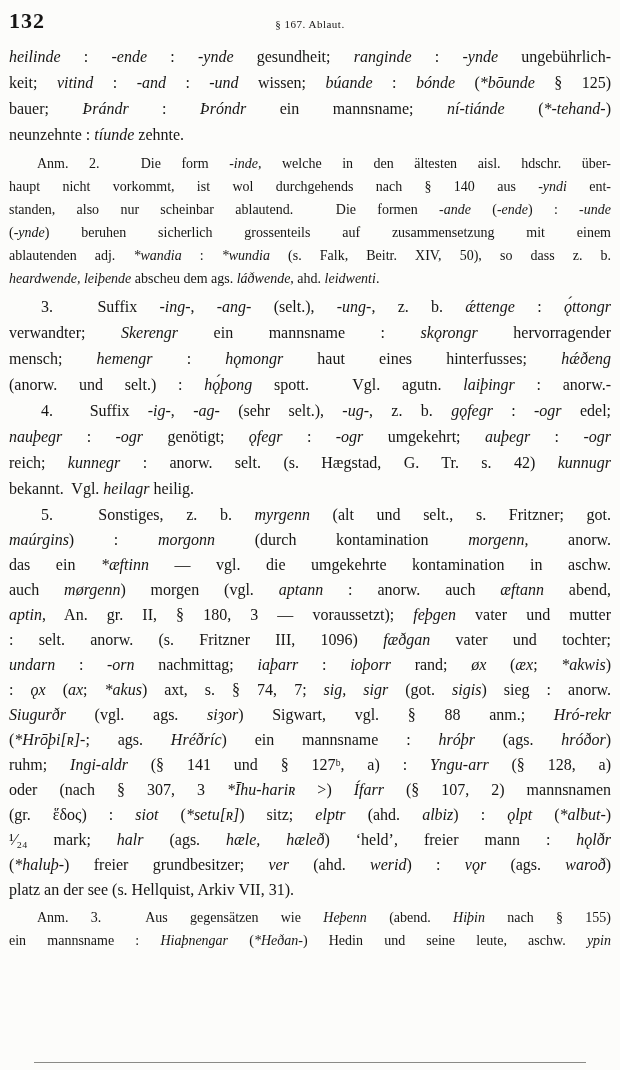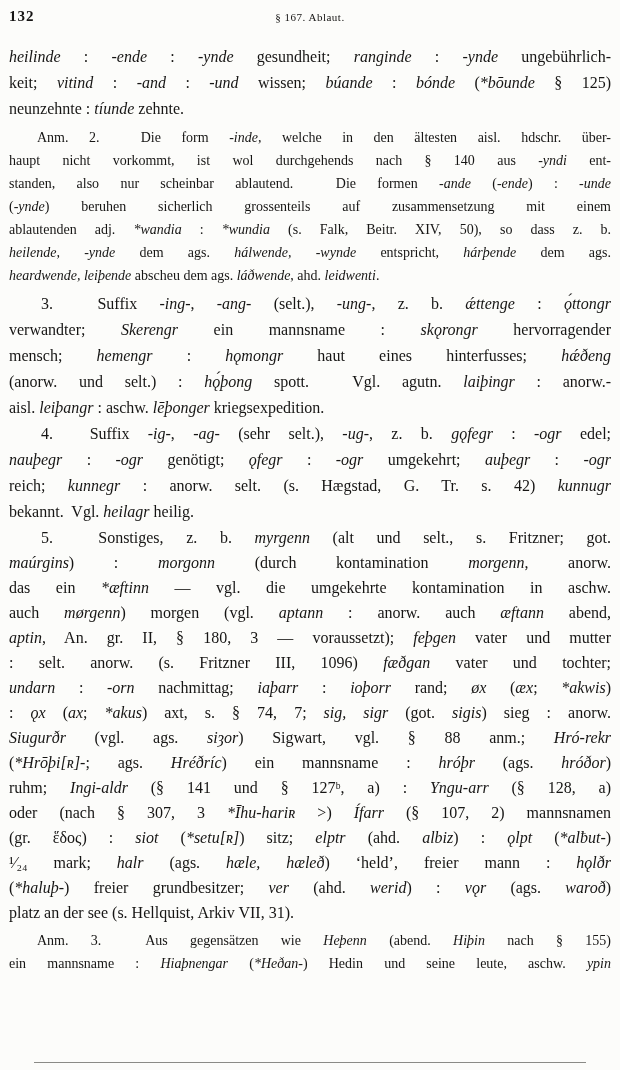--- a/index.html
+++ b/index.html
@@ -15,21 +15,21 @@
     padding:8px 9px 0 9px;
   }
   .header {
     display:grid;
     grid-template-columns:1fr auto 1fr;
     align-items:baseline;
     margin-bottom:12px;
     height:24px;
   }
   .pagenum {
-    font-size:15px;
+    font-size:22px;
     font-weight:bold;
     letter-spacing:1px;
     justify-self:start;
   }
   .running {
     font-size:11px;
     letter-spacing:0.5px;
     justify-self:center;
   }
   .para { margin:0; }
@@ -65,37 +65,36 @@
 <div class="page">
   <div class="header">
     <span class="pagenum">132</span>
     <span class="running">§ 167.  Ablaut.</span>
     <span></span>
   </div>
   <div class="text-block">
       <div class="para body">
         <div class="line"><i>heilinde</i><span> : </span><i>-ende</i><span> : </span><i>-ynde</i><span> gesundheit; </span><i>ranginde</i><span> : </span><i>-ynde</i><span> ungebührlich-</span></div>
         <div class="line"><span>keit; </span><i>vitind</i><span> : </span><i>-and</i><span> : </span><i>-und</i><span> wissen; </span><i>búande</i><span> : </span><i>bónde</i><span> (</span><i>*bōunde</i><span> § 125)</span></div>
+        <div class="line"><span>bauer; </span><i>Þrándr</i><span> : </span><i>Þróndr</i><span> ein mannsname; </span><i>ní-tiánde</i><span> (</span><i>*-tehand-</i><span>)</span></div>
         <div class="line end"><span>neunzehnte : </span><i>tíunde</i><span> zehnte.</span></div>
       </div>
       <div class="para small">
         <div class="line indent"><span>Anm. 2.&nbsp; Die form </span><i>-inde</i><span>, welche in den ältesten aisl. hdschr. über-</span></div>
         <div class="line"><span>haupt nicht vorkommt, ist wol durchgehends nach § 140 aus </span><i>-yndi</i><span> ent-</span></div>
         <div class="line"><span>standen, also nur scheinbar ablautend.&nbsp; Die formen </span><i>-ande</i><span> (</span><i>-ende</i><span>) : </span><i>-unde</i></div>
         <div class="line"><span>(</span><i>-ynde</i><span>) beruhen sicherlich grossenteils auf zusammensetzung mit einem</span></div>
         <div class="line"><span>ablautenden adj. </span><i>*wandia</i><span> : </span><i>*wundia</i><span> (s. Falk, Beitr. XIV, 50), so dass z. b.</span></div>
-        <div class="line"><i>heilende, -ynde</i><span> dem ags. </span><i>hálwende, -wynde</i><span> entspricht, </span><i>hárþende</i><span> dem ags.</span></div>
         <div class="line end"><i>heardwende, leiþende</i><span> abscheu dem ags. </span><i>láðwende</i><span>, ahd. </span><i>leidwenti</i><span>.</span></div>
       </div>
       <div class="para body">
         <div class="line indent"><span>3.&nbsp; Suffix </span><i>-ing-</i><span>, </span><i>-ang-</i><span> (selt.), </span><i>-ung-</i><span>, z. b. </span><i>ǽttenge</i><span> : </span><i>ǫ́ttongr</i></div>
         <div class="line"><span>verwandter; </span><i>Skerengr</i><span> ein mannsname : </span><i>skǫrongr</i><span> hervorragender</span></div>
         <div class="line"><span>mensch; </span><i>hemengr</i><span> : </span><i>hǫmongr</i><span> haut eines hinterfusses; </span><i>hǽðeng</i></div>
         <div class="line"><span>(anorw. und selt.) : </span><i>hǫ́þong</i><span> spott.&nbsp; Vgl. agutn. </span><i>laiþingr</i><span> : anorw.-</span></div>
-        <div class="line end"><span>aisl. </span><i>leiþangr</i><span> : aschw. </span><i>lēþonger</i><span> kriegsexpedition.</span></div>
       </div>
       <div class="para body">
         <div class="line indent"><span>4.&nbsp; Suffix </span><i>-ig-</i><span>, </span><i>-ag-</i><span> (sehr selt.), </span><i>-ug-</i><span>, z. b. </span><i>gǫfegr</i><span> : </span><i>-ogr</i><span> edel;</span></div>
         <div class="line"><i>nauþegr</i><span> : </span><i>-ogr</i><span> genötigt; </span><i>ǫfegr</i><span> : </span><i>-ogr</i><span> umgekehrt; </span><i>auþegr</i><span> : </span><i>-ogr</i></div>
         <div class="line"><span>reich; </span><i>kunnegr</i><span> : anorw. selt. (s. Hægstad, G. Tr. s. 42) </span><i>kunnugr</i></div>
         <div class="line end"><span>bekannt.&nbsp; Vgl. </span><i>heilagr</i><span> heilig.</span></div>
       </div>
       <div class="para body para5">
         <div class="line indent"><span>5.&nbsp; Sonstiges, z. b. </span><i>myrgenn</i><span> (alt und selt., s. Fritzner; got.</span></div>
         <div class="line"><i>maúrgins</i><span>) : </span><i>morgonn</i><span> (durch kontamination </span><i>morgenn</i><span>, anorw.</span></div>

